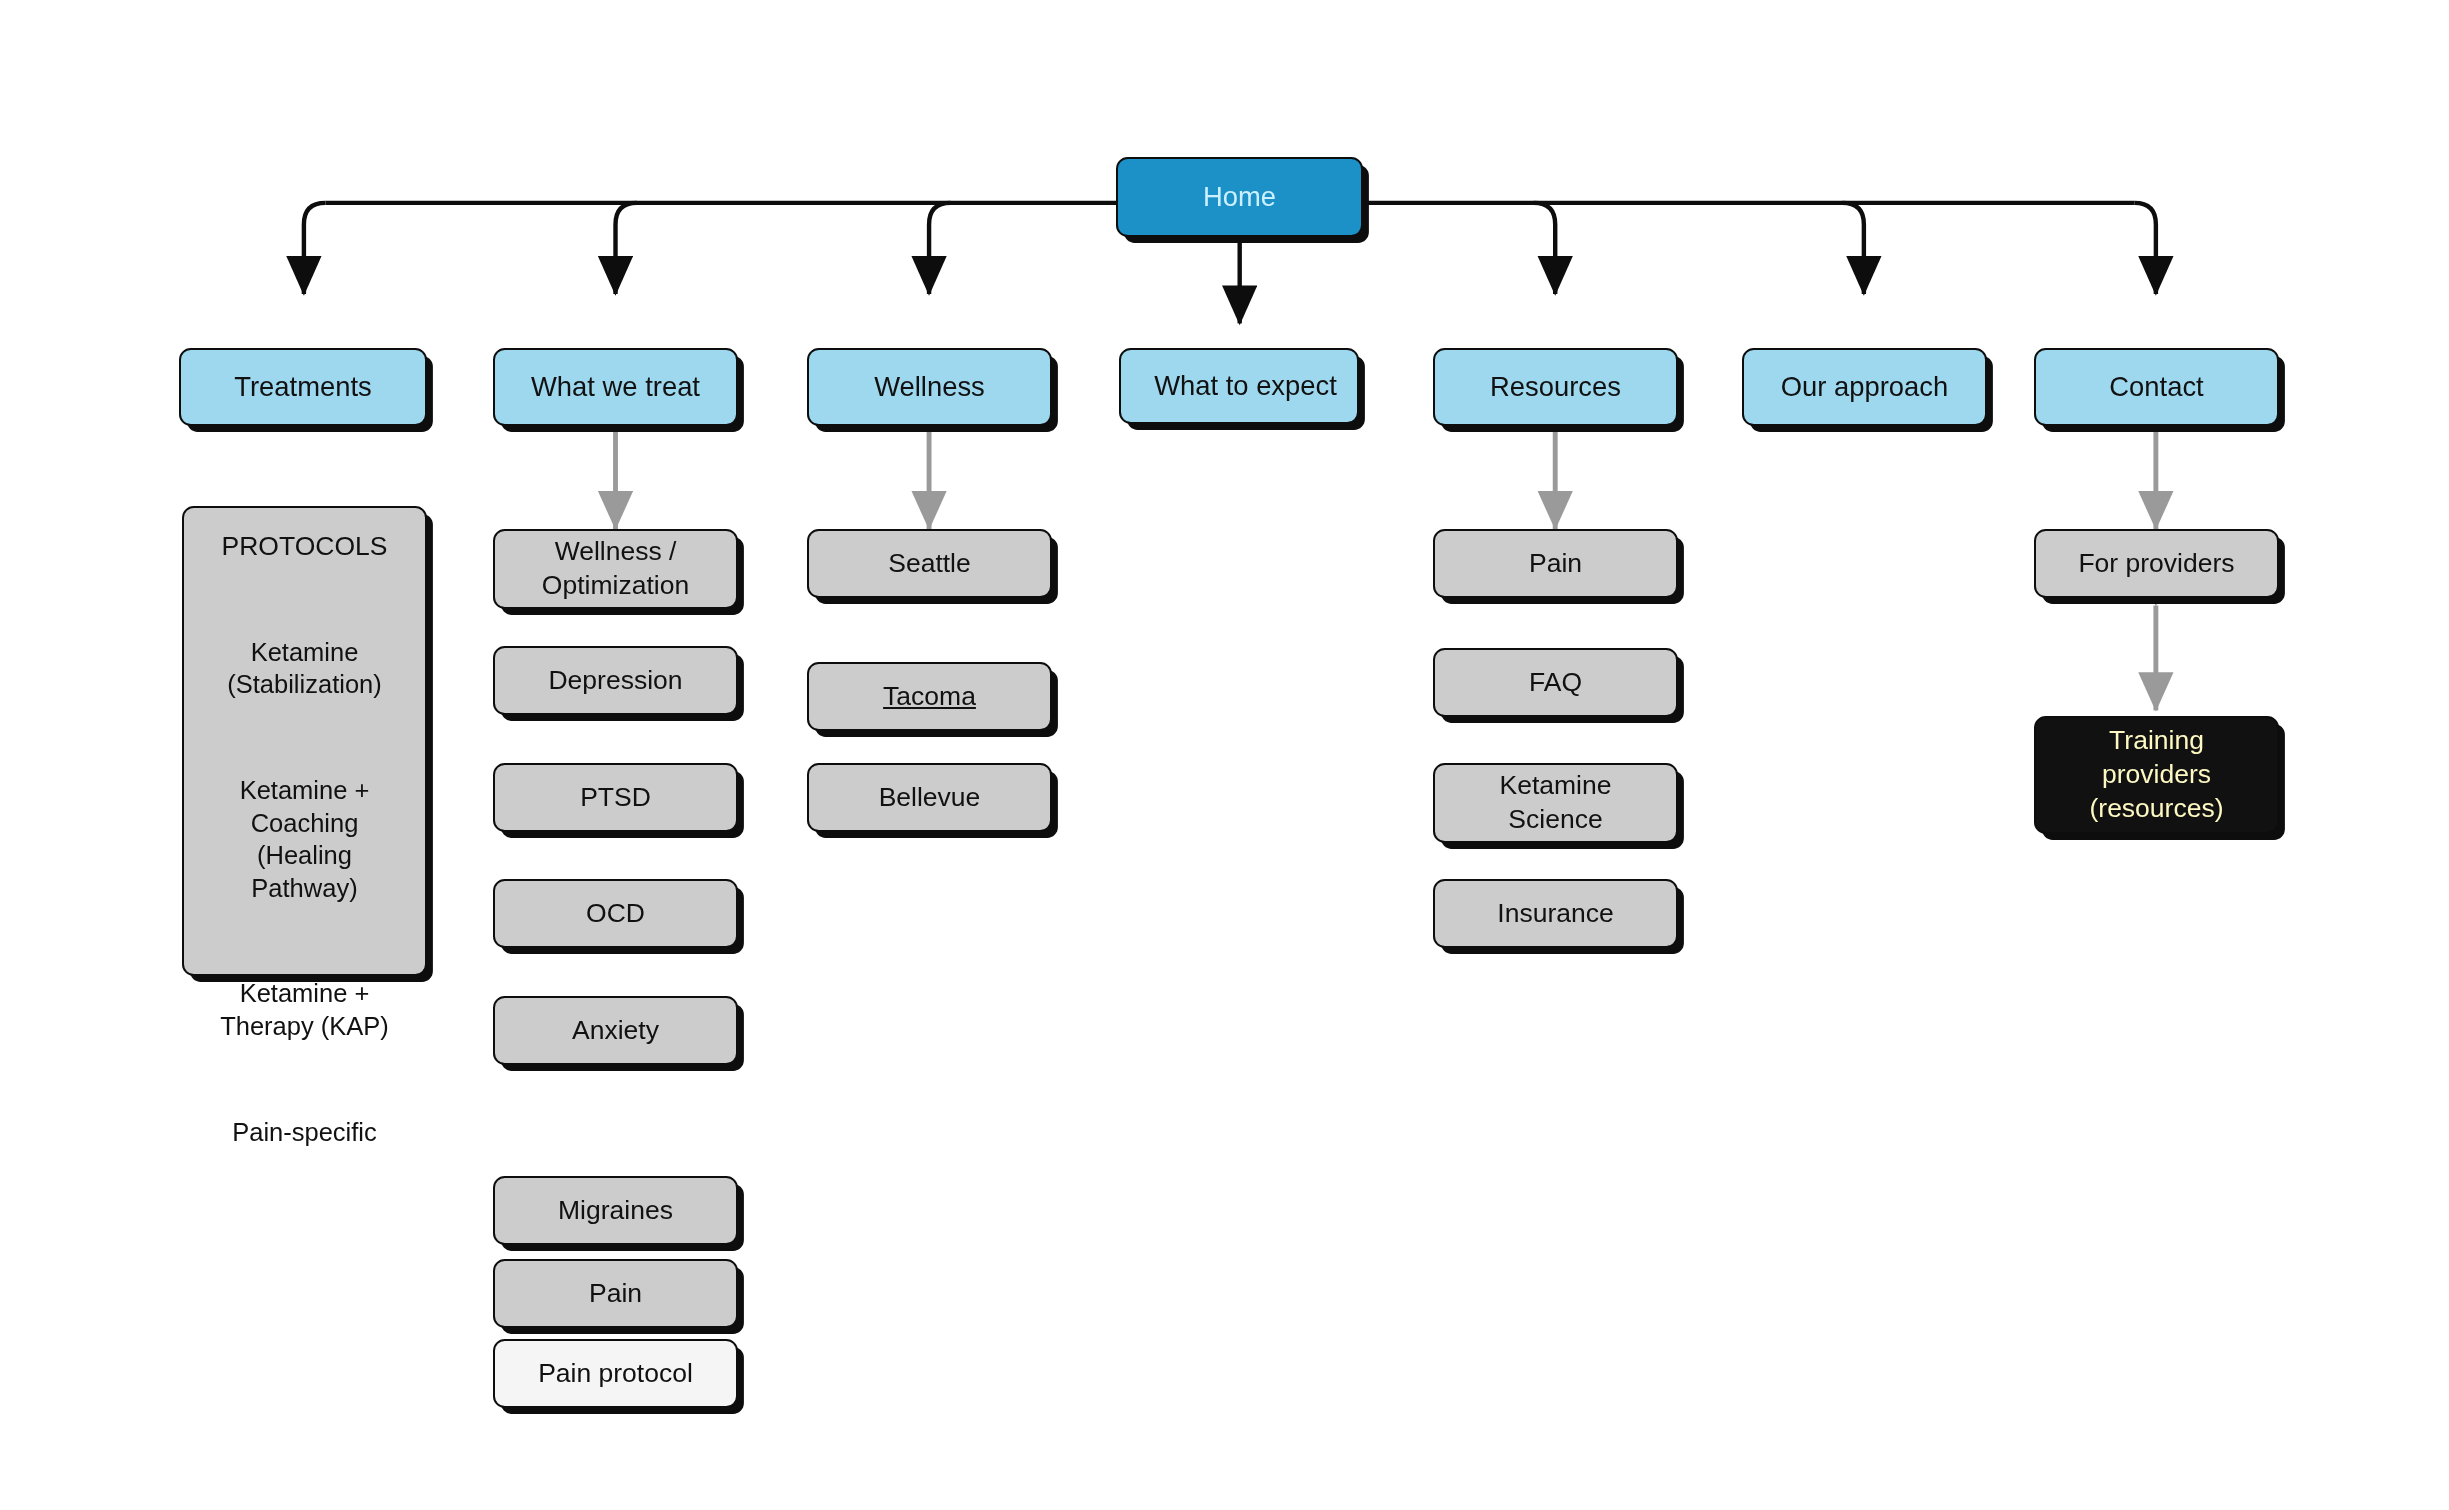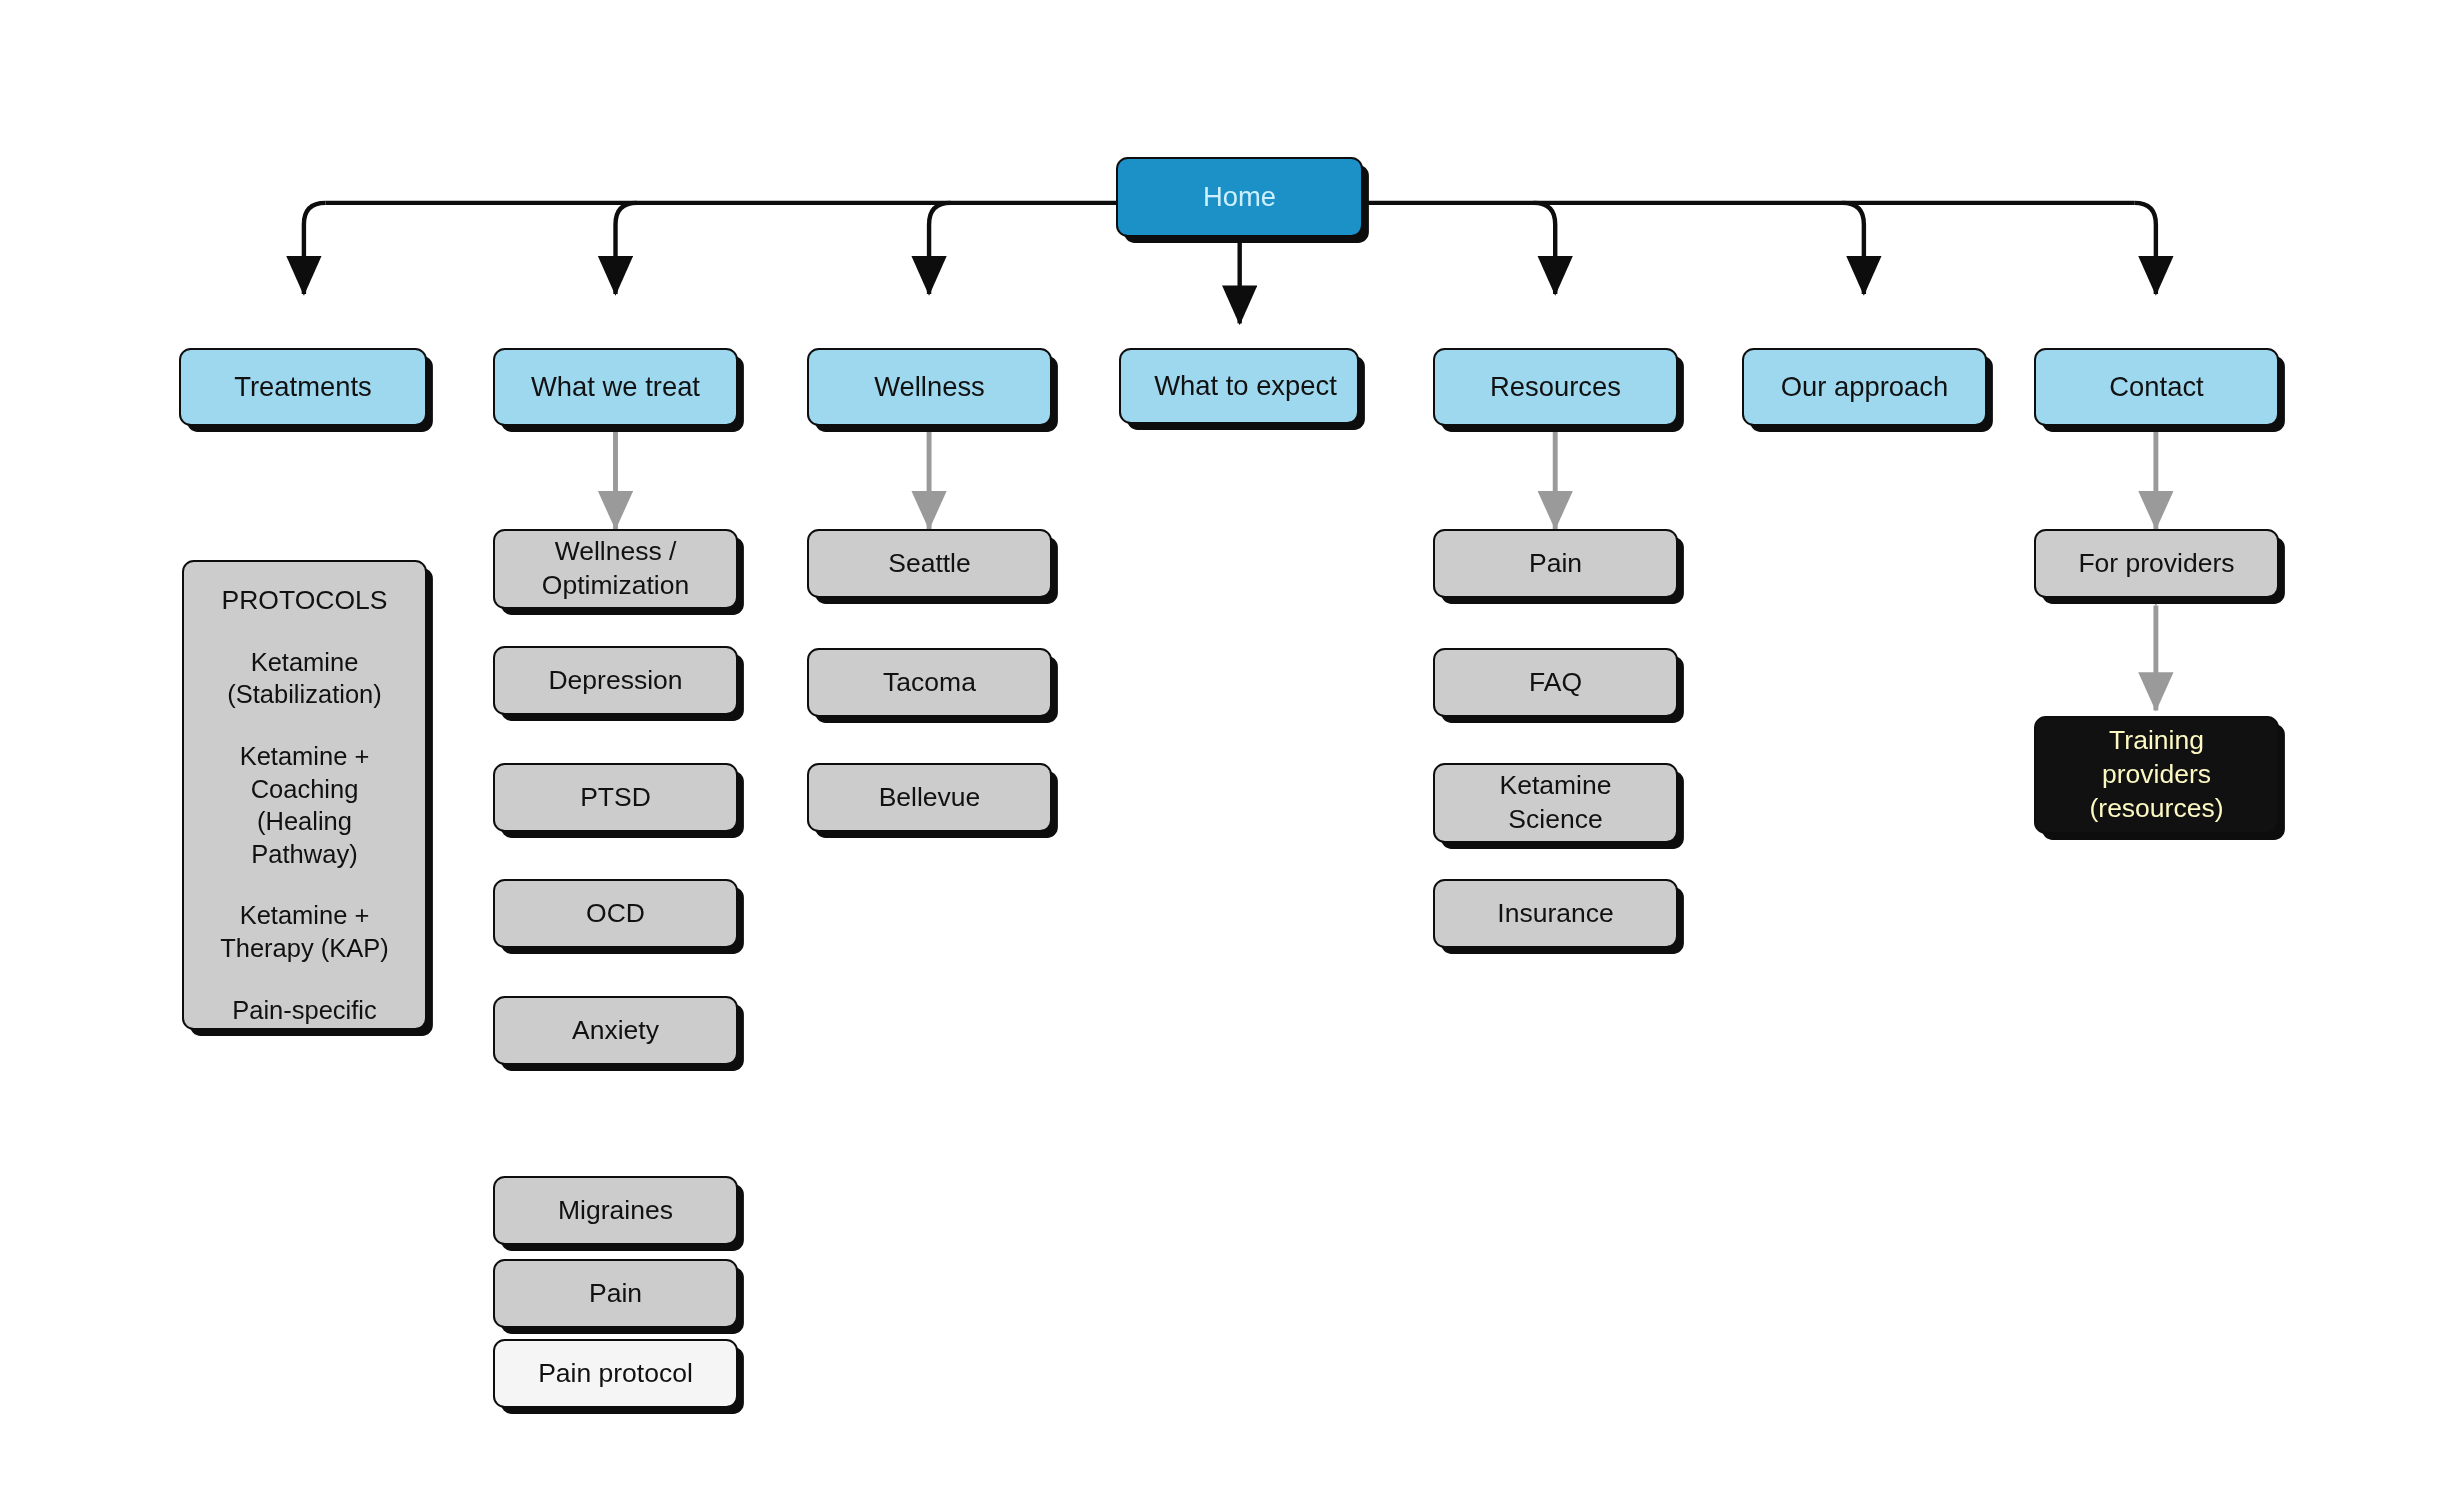--- a/index.html
+++ b/index.html
@@ -188,21 +188,21 @@
   </div>
 
   <div class="node section" style="left:1742px; top:348px; width:245px; height:78px;">
     <span class="label">Our approach</span>
   </div>
 
   <div class="node section" style="left:2034px; top:348px; width:245px; height:78px;">
     <span class="label">Contact</span>
   </div>
 
-  <div class="panel" style="left:182px; top:560px; width:245px; height:470px;">
+  <div class="panel" style="left:182px; top:506px; width:245px; height:470px;gap:44px;">
     <div class="panel-title">PROTOCOLS</div>
     <div class="panel-item">Ketamine
 (Stabilization)</div>
     <div class="panel-item">Ketamine +
 Coaching
 (Healing
 Pathway)</div>
     <div class="panel-item">Ketamine +
 Therapy (KAP)</div>
     <div class="panel-item">Pain-specific</div>
@@ -230,21 +230,21 @@
   <div class="node leaf" style="left:493px; top:1259px; width:245px; height:69px;">
     <span class="label">Pain</span>
   </div>
   <div class="node leaf-light" style="left:493px; top:1339px; width:245px; height:69px;">
     <span class="label">Pain protocol</span>
   </div>
 
   <div class="node leaf" style="left:807px; top:529px; width:245px; height:69px;">
     <span class="label">Seattle</span>
   </div>
-  <div class="node leaf" style="left:807px; top:648px; width:245px; height:69px;">
+  <div class="node leaf" style="left:807px; top:662px; width:245px; height:69px;text-decoration:underline;">
     <span class="label">Tacoma</span>
   </div>
   <div class="node leaf" style="left:807px; top:763px; width:245px; height:69px;">
     <span class="label">Bellevue</span>
   </div>
 
   <div class="node leaf" style="left:1433px; top:529px; width:245px; height:69px;">
     <span class="label">Pain</span>
   </div>
   <div class="node leaf" style="left:1433px; top:636px; width:245px; height:69px;margin-top:12px;">

